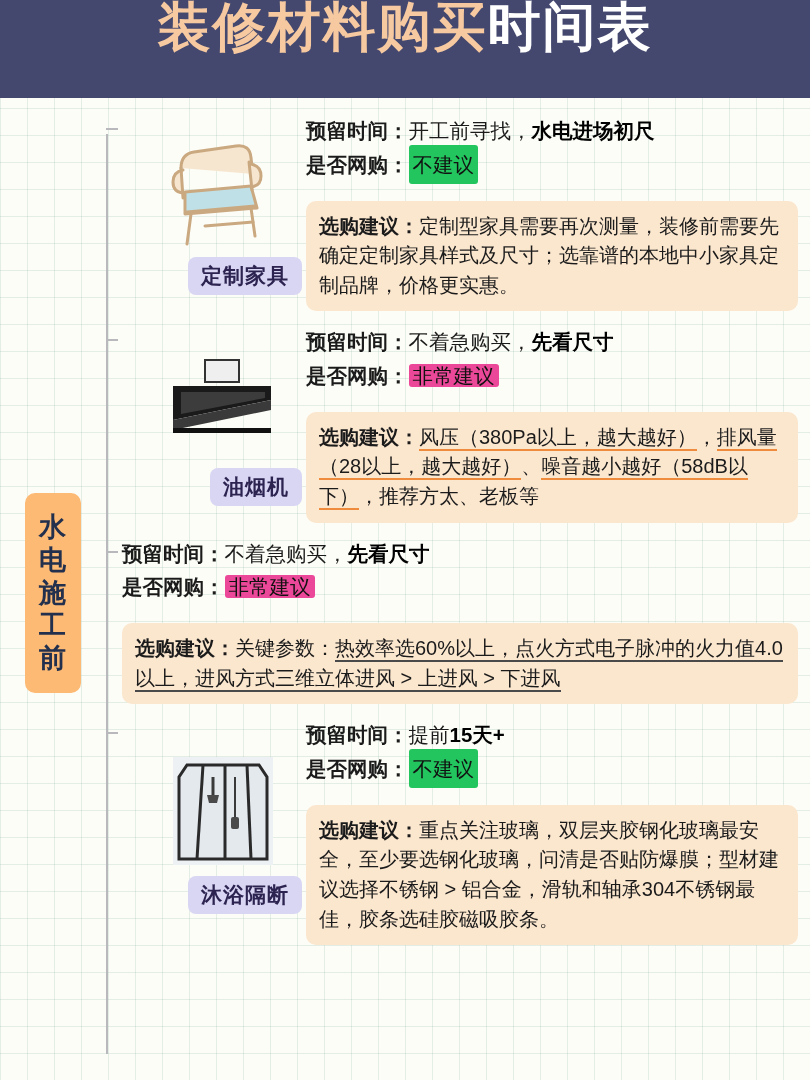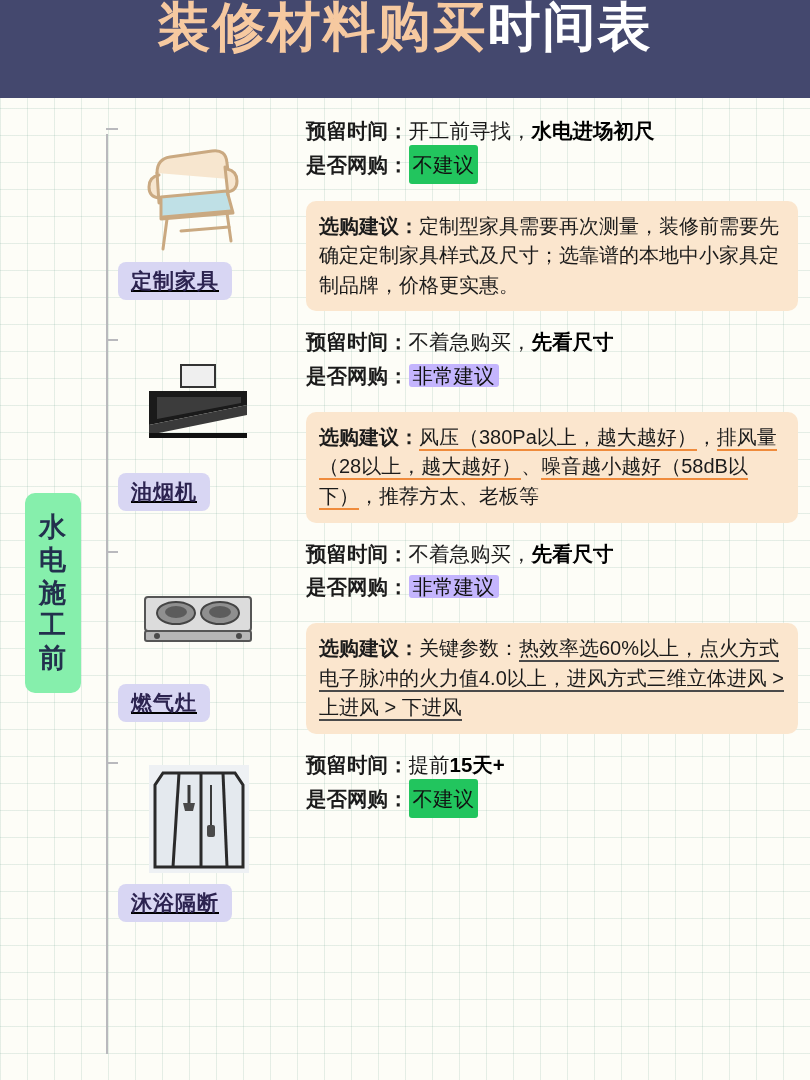--- a/index.html
+++ b/index.html
@@ -48,21 +48,21 @@
   
   .stage-col {
     width: 86px;
     display: flex;
     align-items: center;
     justify-content: center;
     flex: 0 0 86px;
   }
   .stage-label {
     width: 56px;
-    background: #86efac;
+    background: #fdba74;
     border-radius: 10px;
     color: #22304d;
     font-size: 27px;
     font-weight: bold;
     line-height: 1.22;
     text-align: center;
     padding: 18px 6px;
     letter-spacing: 1px;
   }
 
@@ -102,24 +102,23 @@
     width: 12px;
     height: 2px;
     background: #b9b9bd;
   }
 
   .thumb-col {
     width: 184px;
     flex: 0 0 184px;
     display: flex;
     flex-direction: column;
-    align-items: flex-start;
+    align-items: flex-end;
     justify-content: center;
-    padding-top: 16px;
-    text-decoration: underline;
+    padding-top: 6px;
   }
   .thumb {
     width: 160px;
     height: 118px;
     display: flex;
     align-items: center;
     justify-content: center;
     overflow: hidden;
   }
   .thumb svg { display: block; }
@@ -153,21 +152,21 @@
     color: #000000;
     font-weight: bold;
   }
   .hl-pink {
     background: #22c55e;
     color: #111;
     padding: 8px 4px;
     border-radius: 3px;
   }
   .hl-green {
-    background: #c4b5fd;
+    background: #ec4899;
     color: #111;
     padding: 0 4px;
     border-radius: 3px;
   }
 
   .advice {
     background: #fbe6ce;
     border-radius: 10px;
     padding: 11px 13px;
     margin-top: 20px;
@@ -260,35 +259,20 @@
           <span class="lab">是否网购：</span><span class="hl-green">非常建议</span>
         </div>
         <div class="advice">
           <span class="lab">选购建议：</span><span class="u-orange">风压（380Pa以上，越大越好）</span><span>，</span><span class="u-orange">排风量（28以上，越大越好）</span><span>、</span><span class="u-orange">噪音越小越好（58dB以下）</span><span>，推荐方太、老板等</span>
         </div>
       </div>
     </div>
 
     <div class="item">
       <div class="tick"></div>
-      <div class="thumb-col">
-        <div class="thumb">
-          <svg width="150" height="100" viewBox="0 0 150 100">
-            <rect x="22" y="28" width="106" height="34" rx="3" fill="#dcdcdc" stroke="#555" stroke-width="2"></rect>
-            <rect x="22" y="62" width="106" height="10" rx="2" fill="#b6b6b6" stroke="#555" stroke-width="2"></rect>
-            <ellipse cx="53" cy="44" rx="19" ry="11" fill="#8f8f8f" stroke="#444" stroke-width="2"></ellipse>
-            <ellipse cx="53" cy="43" rx="11" ry="6" fill="#5c5c5c"></ellipse>
-            <ellipse cx="97" cy="44" rx="19" ry="11" fill="#8f8f8f" stroke="#444" stroke-width="2"></ellipse>
-            <ellipse cx="97" cy="43" rx="11" ry="6" fill="#5c5c5c"></ellipse>
-            <circle cx="34" cy="67" r="3" fill="#4a4a4a"></circle>
-            <circle cx="116" cy="67" r="3" fill="#4a4a4a"></circle>
-          </svg>
-        </div>
-        <div class="cat-name">燃气灶</div>
-      </div>
       <div class="text-col">
         <div class="line">
           <span class="lab">预留时间：</span><span>不着急购买，</span><span class="hl-orange">先看尺寸</span>
         </div>
         <div class="line">
           <span class="lab">是否网购：</span><span class="hl-green">非常建议</span>
         </div>
         <div class="advice">
           <span class="lab">选购建议：</span><span>关键参数：</span><span class="u-dark">热效率选60%以上，点火方式电子脉冲的火力值4.0以上，进风方式三维立体进风 &gt; 上进风 &gt; 下进风</span>
         </div>
@@ -313,17 +297,20 @@
         </div>
         <div class="cat-name">沐浴隔断</div>
       </div>
       <div class="text-col">
         <div class="line">
           <span class="lab">预留时间：</span><span>提前</span><span class="hl-orange">15天+</span>
         </div>
         <div class="line">
           <span class="lab">是否网购：</span><span class="hl-pink">不建议</span>
         </div>
+        <div class="advice">
+          <span class="lab">选购建议：</span><span>重点关注玻璃，双层夹胶钢化玻璃最安全，至少要选钢化玻璃，问清是否贴防爆膜；型材建议选择不锈钢 &gt; 铝合金，滑轨和轴承304不锈钢最佳，胶条选硅胶磁吸胶条。</span>
+        </div>
       </div>
     </div>
 
   </div>
 </div>
 
 </body></html>

